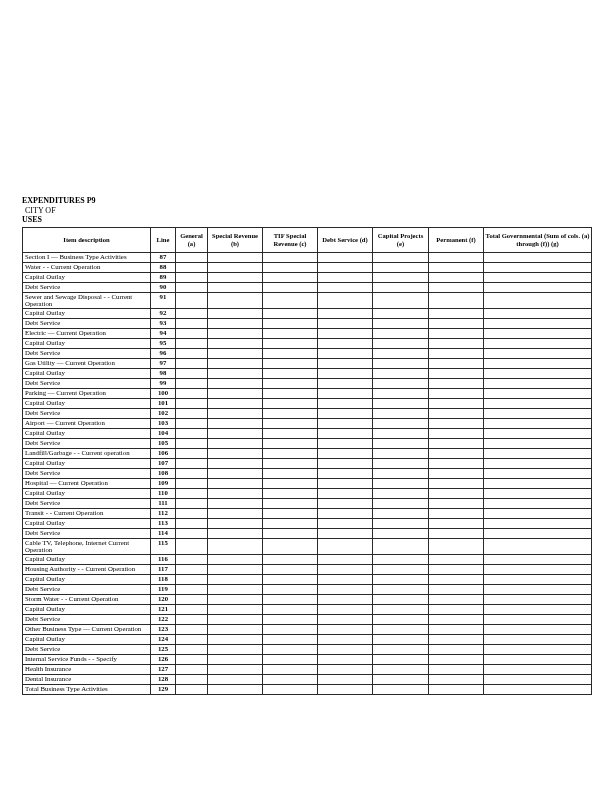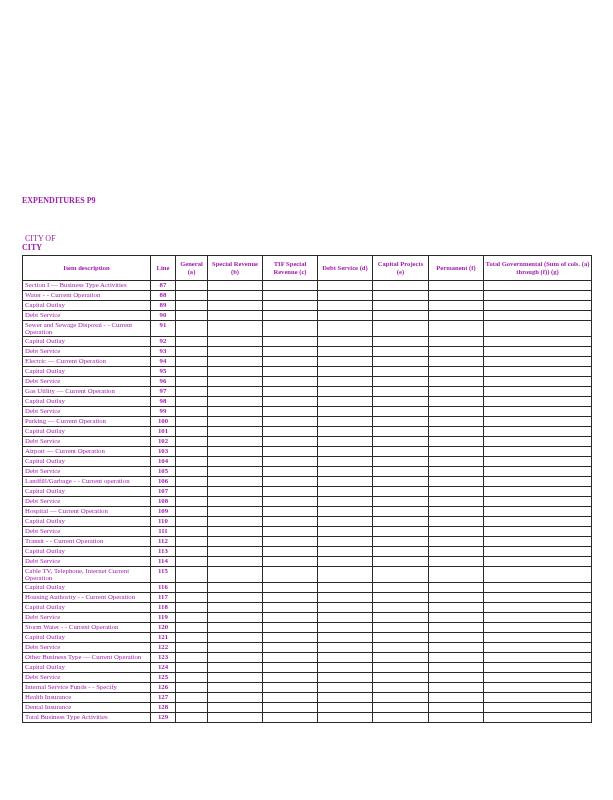--- a/index.html
+++ b/index.html
@@ -1,31 +1,31 @@
 <!DOCTYPE html>
 <html><head>
 <meta charset="utf-8">
 <style>
   html,body{margin:0;padding:0;background:#e8e8e8;}
   .page{
     position:relative;
     width:613px;height:800px;
     background:#ffffff;
     font-family:"Liberation Serif","DejaVu Serif",serif;
-    color:#a21caf;
+    color:#000000;
     overflow:hidden;
   }
   .content{
     position:absolute;
     left:22px;top:196px;
     width:569px;
   }
   .hdr-line{font-size:8px;line-height:9.5px;white-space:nowrap;}
   .b{font-weight:bold;}
-  .hdr-city{padding-left:3px;margin-top:28px;}
+  .hdr-city{padding-left:3px;}
   .hdr-gaap{margin-bottom:2px;}
   table.form{
     border-collapse:collapse;
     table-layout:fixed;
     width:569px;
     margin-top:2px;
   }
   table.form th, table.form td{
     border:1px solid #2a2a2a;
     padding:0 2px;
@@ -59,21 +59,21 @@
   .indent-1{padding-left:17px;}
   .indent-2{padding-left:11px;}
 </style>
 </head>
 <body>
 
 <div class="page">
   <div class="content">
     <div class="hdr-line b">EXPENDITURES P9</div>
     <div class="hdr-line hdr-city">CITY OF</div>
-    <div class="hdr-line b hdr-gaap">CITY</div>
+    <div class="hdr-line b hdr-gaap">USES</div>
 
     <table class="form">
       <colgroup>
         <col style="width:128px">
         <col style="width:25px">
         <col style="width:32px">
         <col style="width:55px">
         <col style="width:55px">
         <col style="width:55px">
         <col style="width:56px">

